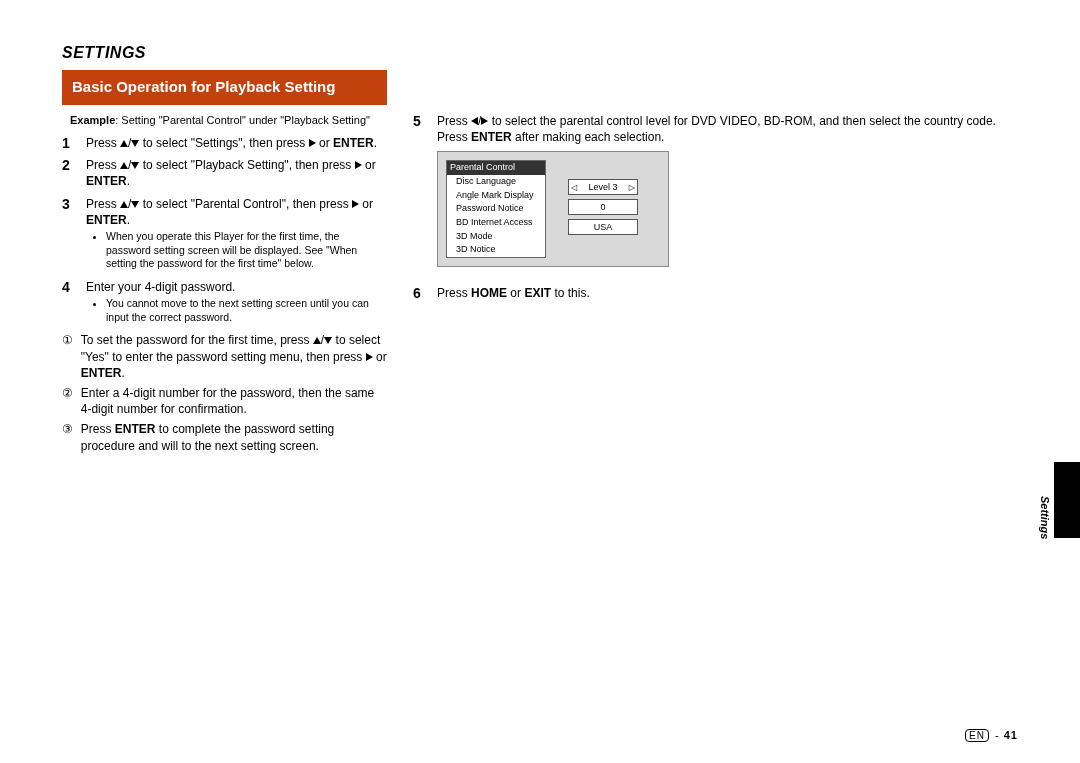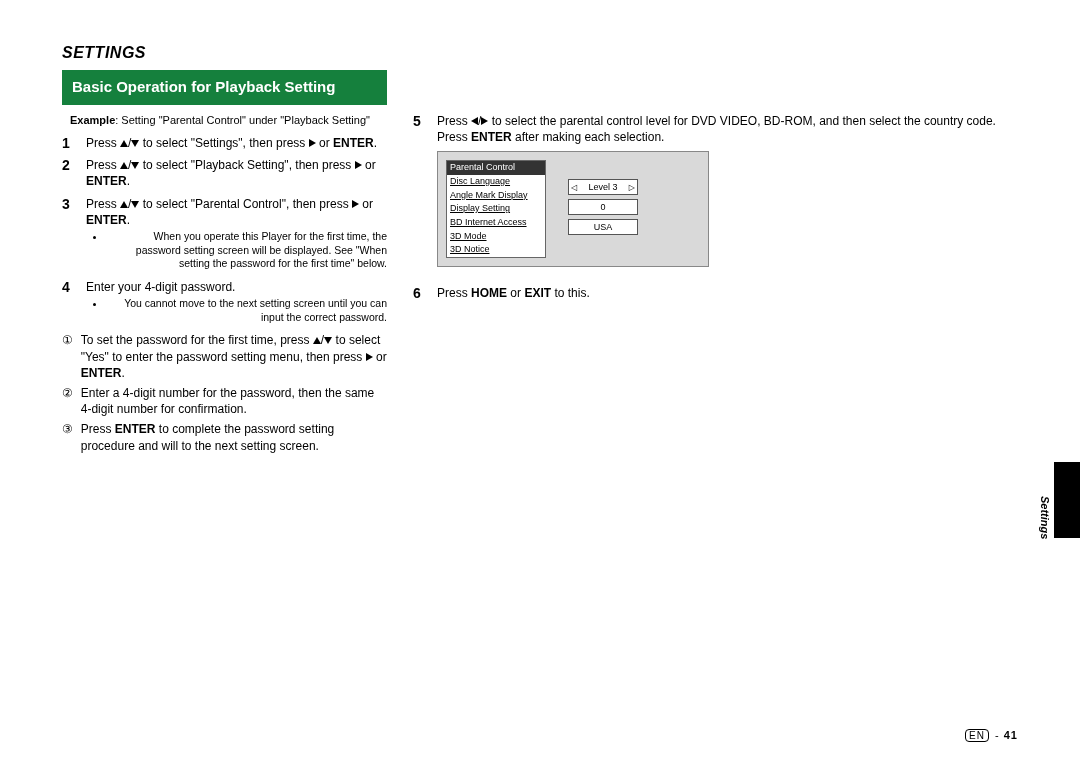--- a/index.html
+++ b/index.html
@@ -1,43 +1,43 @@
 <!DOCTYPE html>
 <html><head>
 <meta charset="utf-8">
 <style>
   * { box-sizing: border-box; margin: 0; padding: 0; }
   html, body { width: 1080px; height: 763px; background: #fff; font-family: Arial, Helvetica, sans-serif; color: #000; }
   .page { position: relative; width: 1080px; height: 763px; padding: 44px 62px 28px 62px; }
   .section-heading { font-style: italic; font-weight: bold; font-size: 16px; letter-spacing: 0.5px; margin-bottom: 8px; }
-  .titlebar { background: #15803d; color: #fff; padding: 8px 10px; width: 325px; }
+  .titlebar { background: #c2410c; color: #fff; padding: 8px 10px; width: 325px; }
   .titlebar h2 { font-size: 15px; font-weight: bold; line-height: 1.25; }
   .twocol { display: flex; gap: 26px; margin-top: 8px; }
   .col-left { width: 325px; }
   .col-right { flex: 1; }
   .example { font-size: 11px; line-height: 1.3; margin-bottom: 8px; }
   .example b { font-weight: bold; padding-left: 8px; }
   .step { display: flex; gap: 10px; margin-bottom: 6px; }
   .step-num { font-size: 14px; font-weight: bold; min-width: 14px; }
   .step-body { font-size: 12px; line-height: 1.35; flex: 1; }
   .step-body b, .step-body strong { font-weight: bold; }
-  .subbullet { margin-left: 0; padding-left: 12px; font-size: 10.5px; line-height: 1.3; margin-top: 2px; text-align: right; }
+  .subbullet { margin-left: 0; padding-left: 12px; font-size: 10.5px; line-height: 1.3; margin-top: 2px; }
   .subbullet li { list-style-type: disc; margin-left: 8px; margin-bottom: 2px; }
   .subsection-title { font-weight: bold; font-size: 11.5px; margin: 8px 0 5px 0; }
   .substep { display: flex; gap: 8px; margin-bottom: 4px; font-size: 12px; line-height: 1.35; }
   .circled { font-size: 12px; }
   .tri-up { width:0; height:0; border-left:4px solid transparent; border-right:4px solid transparent; border-bottom:7px solid #000; display:inline-block; }
   .tri-down { width:0; height:0; border-left:4px solid transparent; border-right:4px solid transparent; border-top:7px solid #000; display:inline-block; }
   .tri-right { width:0; height:0; border-top:4px solid transparent; border-bottom:4px solid transparent; border-left:7px solid #000; display:inline-block; }
   .tri-left { width:0; height:0; border-top:4px solid transparent; border-bottom:4px solid transparent; border-right:7px solid #000; display:inline-block; }
-  .osd { border: 1px solid #888; background: #d9d9d9; width: 272px; padding: 8px; margin-bottom: 12px; position: relative; }
+  .osd { border: 1px solid #888; background: #d9d9d9; width: 232px; padding: 8px; margin-bottom: 12px; position: relative; }
   .osd-row { display:flex; align-items:center; }
   .osd-list { width: 100px; background:#fff; border:1px solid #666; font-size:9px; line-height:1.3; }
   .osd-list .sel { background:#333; color:#fff; padding:1px 3px; }
-  .osd-list .item { padding:1px 3px;text-decoration:underline; }
+  .osd-list .item { padding:1px 9px; }
   .osd-fields { margin-left: 22px; }
   .osd-box { width: 70px; height: 16px; background:#fff; border:1px solid #555; font-size:9px; display:flex; align-items:center; justify-content:center; margin-bottom:4px; position: relative; }
   .osd-box .arr-l, .osd-box .arr-r { position:absolute; font-size:8px; }
   .osd-box .arr-l { left:2px; } .osd-box .arr-r { right:2px; }
   .side-tab { position: absolute; right: 0; top: 462px; width: 26px; height: 76px; background:#000; }
   .side-label { position: absolute; right: 29px; top: 496px; font-style: italic; font-weight: bold; font-size: 11px; writing-mode: vertical-rl; }
   .footer { position: absolute; bottom: 22px; right: 62px; font-size: 11px; letter-spacing:1px; }
   .footer .en { border:1px solid #000; border-radius:4px; padding:0 3px; font-size:10px; margin-right:2px; }
 </style>
 </head>
@@ -151,21 +151,21 @@
       </div>
 
       <div class="step">
         <div class="step-num"></div>
         <div class="osd">
           <div class="osd-row">
             <div class="osd-list">
               <div class="sel">Parental Control</div>
               <div class="item">Disc Language</div>
               <div class="item">Angle Mark Display</div>
-              <div class="item">Display Setting</div>
+              <div class="item">Password Notice</div>
               <div class="item">BD Internet Access</div>
               <div class="item">3D Mode</div>
               <div class="item">3D Notice</div>
             </div>
             <div class="osd-fields">
               <div class="osd-box">
                 <span class="arr-l">◁</span>
                 <span>Level 3</span>
                 <span class="arr-r">▷</span>
               </div>

